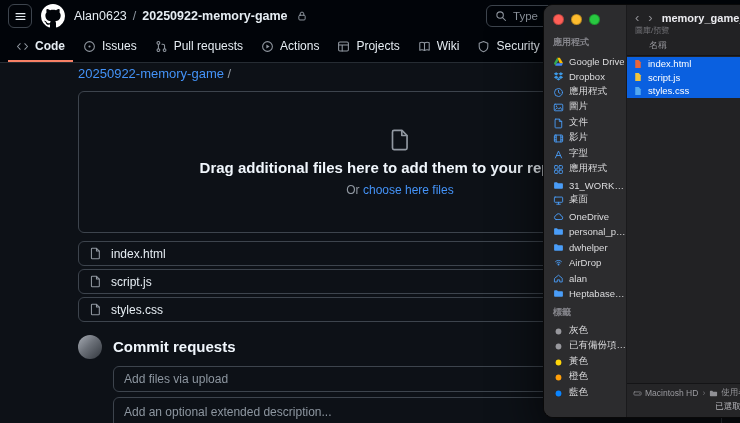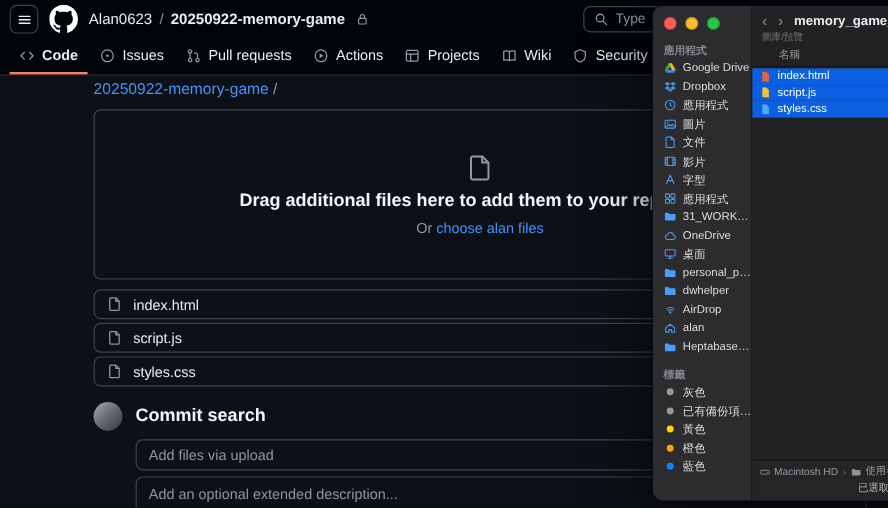--- a/index.html
+++ b/index.html
@@ -51,21 +51,21 @@
   .commit-textarea{height:64px;padding:7px 10px;resize:none}
   .commit-textarea::placeholder,.commit-input::placeholder{color:#8d96a0}
 
   
   .finder{position:absolute;left:543px;top:4px;width:320px;height:412px;border-radius:10px;display:flex;overflow:hidden;z-index:10;
     background:#232325;border:1px solid #090909;box-shadow:0 18px 50px rgba(0,0,0,.7),inset 0 0 0 1px rgba(255,255,255,.08)}
   .f-sidebar{width:82px;background:#2c2c2e;border-right:1px solid #1a1a1c;flex-shrink:0;overflow:hidden}
   .traffic{display:flex;gap:7px;padding:9px 0 8px 9px}
   .tl{width:11px;height:11px;border-radius:50%;border:0.5px solid rgba(0,0,0,.25);box-sizing:border-box}
   .f-section-header{font-size:9px;color:#85858b;font-weight:600;padding:3px 0 2px 9px;white-space:nowrap}
-  .f-item{display:flex;align-items:flex-start;gap:5px;height:15.5px;padding-left:9px;font-size:9.5px;color:#dcdcde;white-space:nowrap;overflow:hidden;cursor:default}
+  .f-item{display:flex;align-items:flex-end;gap:5px;height:15.5px;padding-left:9px;font-size:9.5px;color:#dcdcde;white-space:nowrap;overflow:hidden;cursor:default}
   .f-item .ic{width:11px;height:11px;color:#4a9df8}
   .f-label{overflow:hidden;text-overflow:ellipsis}
   .f-main{flex:1;display:flex;flex-direction:column;min-width:0;background:#222224}
   .f-titlebar{display:flex;align-items:center;gap:9px;padding:7px 8px 0}
   .f-chevrons{display:flex;gap:9px;color:#8e8e93;font-size:13px;line-height:12px}
   .f-chev{cursor:pointer}
   .f-title{font-size:11px;font-weight:700;color:#ececf0;white-space:nowrap;overflow:hidden}
   .f-viewlabel{font-size:8px;color:#77777c;padding:1px 8px 0;white-space:nowrap}
   .f-colheader{font-size:9px;color:#98989d;padding:3px 8px 3px 22px;border-bottom:1px solid #141416}
   .f-files{flex:1;padding-top:1px}
@@ -210,21 +210,21 @@
   <div class="dropzone">
     <span class="ic dz-icon">
         <svg viewBox="0 0 16 16" fill="none" stroke="currentColor" stroke-width="1.1" stroke-linecap="round" stroke-linejoin="round">
           <path d="M4 1.6h5.3L12.7 5v8.4a1 1 0 0 1-1 1H4a1 1 0 0 1-1-1V2.6a1 1 0 0 1 1-1z"></path>
           <path d="M9.2 1.8V5h3.3"></path>
         </svg>
       </span>
     <div class="dz-title">Drag additional files here to add them to your repository</div>
     <div class="dz-sub">
       <span>Or</span>
-      <span class="link">choose alan files</span>
+      <span class="link">choose here files</span>
     </div>
   </div>
 
   <div class="file-list" id="gh-files">
       <div class="gh-file-row">
         <span class="ic">
           <svg viewBox="0 0 16 16" fill="none" stroke="currentColor" stroke-width="1.3" stroke-linecap="round" stroke-linejoin="round">
             <path d="M4 1.6h5.3L12.7 5v8.4a1 1 0 0 1-1 1H4a1 1 0 0 1-1-1V2.6a1 1 0 0 1 1-1z"></path>
             <path d="M9.2 1.8V5h3.3"></path>
           </svg>
@@ -247,21 +247,21 @@
             <path d="M9.2 1.8V5h3.3"></path>
           </svg>
         </span>
         <span class="gh-file-name">styles.css</span>
       </div>
     </div>
 
   <div class="commit">
     <div class="avatar"></div>
     <div class="commit-body">
-      <div class="commit-title">Commit search</div>
+      <div class="commit-title">Commit requests</div>
       <input class="commit-input" type="text" value="Add files via upload" style="">
       <textarea class="commit-textarea" placeholder="Add an optional extended description..." style=""></textarea>
     </div>
   </div>
 </div>
 
 <div class="finder">
   <div class="f-sidebar">
     <div class="traffic">
       <span class="tl" style="background:#ff5f57"></span>
@@ -348,33 +348,33 @@
           <span class="ic" style="color:#4a9df8">
             <svg viewBox="0 0 16 16" fill="none" stroke="currentColor" stroke-width="1.3" stroke-linecap="round" stroke-linejoin="round">
               <path fill="currentColor" stroke="none" d="M1.6 4.4c0-.7.5-1.2 1.2-1.2h3l1.4 1.5h6c.7 0 1.2.5 1.2 1.2v5.7c0 .7-.5 1.2-1.2 1.2H2.8c-.7 0-1.2-.5-1.2-1.2z"></path>
             </svg>
           </span>
           <span class="f-label">31_WORK –…</span>
         </div>
         <div class="f-item">
           <span class="ic" style="color:#4a9df8">
             <svg viewBox="0 0 16 16" fill="none" stroke="currentColor" stroke-width="1.3" stroke-linecap="round" stroke-linejoin="round">
-              <path d="M4.6 12.4h6.9a2.5 2.5 0 0 0 .4-5A3.9 3.9 0 0 0 4.3 6.7a2.9 2.9 0 0 0 .3 5.7z"></path>
-            </svg>
-          </span>
-          <span class="f-label">OneDrive</span>
-        </div>
-        <div class="f-item">
-          <span class="ic" style="color:#4a9df8">
-            <svg viewBox="0 0 16 16" fill="none" stroke="currentColor" stroke-width="1.3" stroke-linecap="round" stroke-linejoin="round">
               <rect x="2" y="3" width="12" height="7.6" rx="1"></rect>
               <path d="M8 10.6v2.6M5.4 13.4h5.2"></path>
             </svg>
           </span>
           <span class="f-label">桌面</span>
+        </div>
+        <div class="f-item">
+          <span class="ic" style="color:#4a9df8">
+            <svg viewBox="0 0 16 16" fill="none" stroke="currentColor" stroke-width="1.3" stroke-linecap="round" stroke-linejoin="round">
+              <path d="M4.6 12.4h6.9a2.5 2.5 0 0 0 .4-5A3.9 3.9 0 0 0 4.3 6.7a2.9 2.9 0 0 0 .3 5.7z"></path>
+            </svg>
+          </span>
+          <span class="f-label">OneDrive</span>
         </div>
         <div class="f-item">
           <span class="ic" style="color:#4a9df8">
             <svg viewBox="0 0 16 16" fill="none" stroke="currentColor" stroke-width="1.3" stroke-linecap="round" stroke-linejoin="round">
               <path fill="currentColor" stroke="none" d="M1.6 4.4c0-.7.5-1.2 1.2-1.2h3l1.4 1.5h6c.7 0 1.2.5 1.2 1.2v5.7c0 .7-.5 1.2-1.2 1.2H2.8c-.7 0-1.2-.5-1.2-1.2z"></path>
             </svg>
           </span>
           <span class="f-label">personal_pr…</span>
         </div>
         <div class="f-item">

